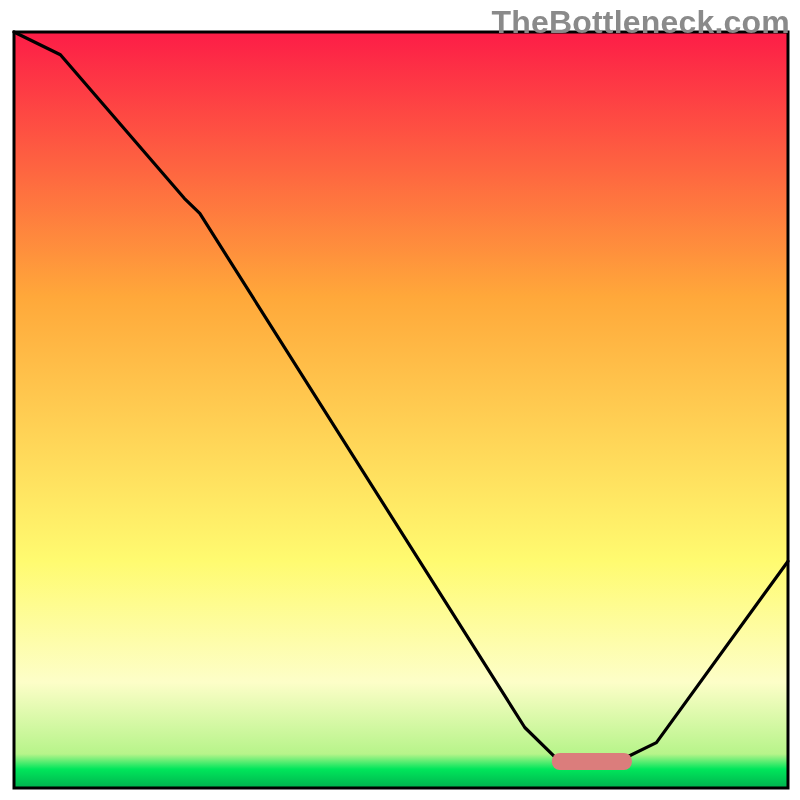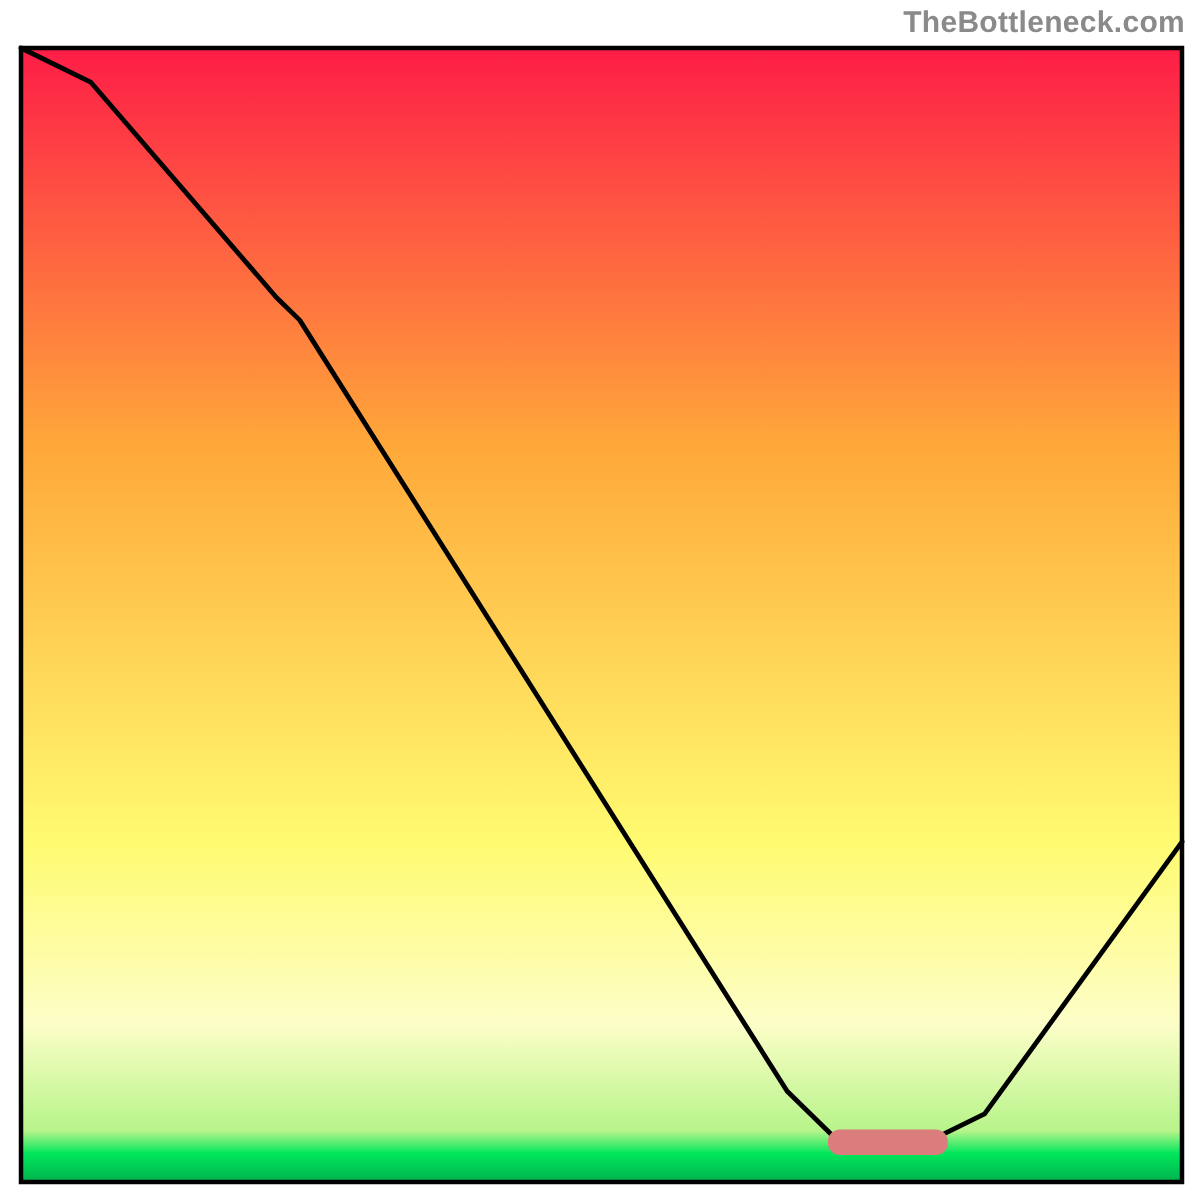--- a/index.html
+++ b/index.html
@@ -13,21 +13,21 @@
   }
   .wrap {
     position: relative;
     width: 800px;
     height: 800px;
   }
   .attribution {
     position: absolute;
     top: 4px;
     right: 10px;
-    font-size: 20px;
+    font-size: 32px;
     font-weight: 700;
     color: #8a8a8a;
     letter-spacing: 0.2px;
     user-select: none;
   }
   svg {
     position: absolute;
     top: 0;
     left: 0;
   }

